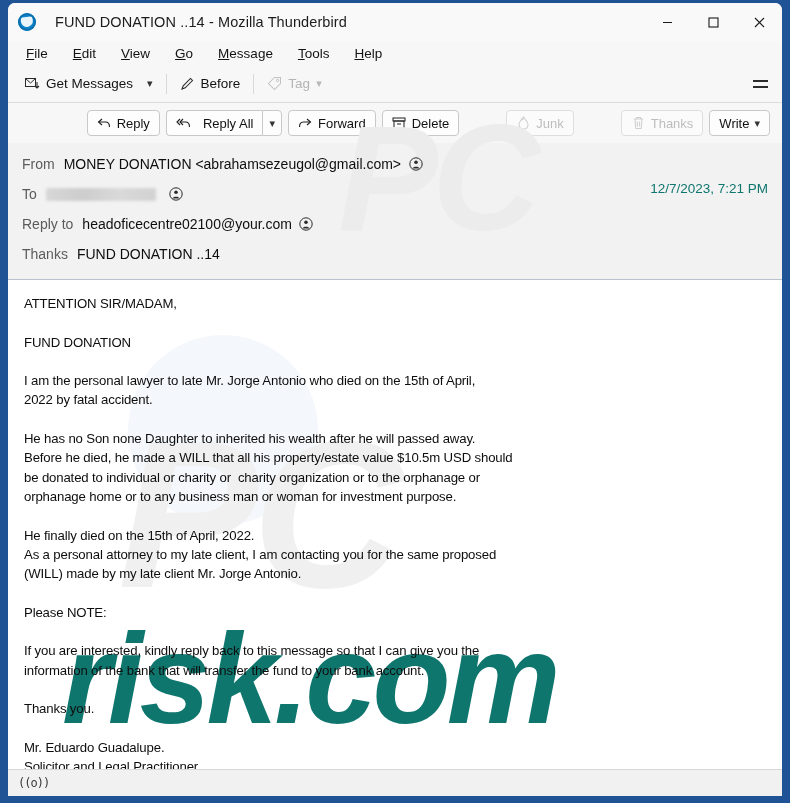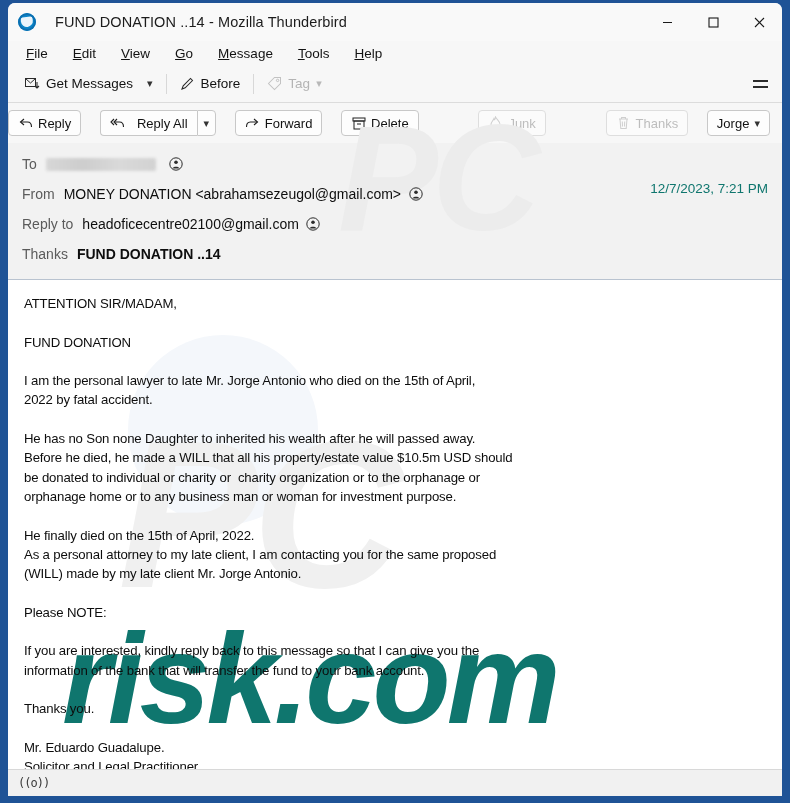--- a/index.html
+++ b/index.html
@@ -140,21 +140,21 @@
     width: 15px; height: 2px;
     background: #2b2b2b;
   }
 
   
   .msgtoolbar {
     height: 40px;
     background: #f7f7f7;
     display: flex;
     align-items: center;
-    justify-content: space-between;
+    justify-content: flex-end;
     padding-right: 12px;
     flex: 0 0 auto;
     gap: 6px;
   }
   .btn {
     display: flex; align-items: center; gap: 5px;
     height: 26px;
     padding: 0 9px;
     font-size: 13px;
     color: #111;
@@ -190,21 +190,21 @@
     color: #5b5b5b;
     font-size: 14px;
     margin-right: 9px;
     white-space: nowrap;
   }
   .hvalue {
     color: #0e0e0e;
     font-size: 14px;
     white-space: nowrap;
   }
-  .hvalue.bold { font-weight: bold; }
+  .hvalue.bold { font-weight: normal; }
   .redacted {
     display: inline-block;
     width: 110px; height: 13px;
     background: linear-gradient(90deg,#d7d7d7,#cdcdcd,#d9d9d9,#d2d2d2);
     border-radius: 2px;
     filter: blur(1.6px);
     margin-right: 6px;
   }
   .avatar-ic {
     display: inline-flex;
@@ -444,65 +444,65 @@
           <svg width="13" height="14" viewBox="0 0 13 14">
             <path d="M2 3 L11 3 M4.5 3 L4.5 1.5 L8.5 1.5 L8.5 3" fill="none" stroke="#cfcfcf" stroke-width="1.05"></path>
             <path d="M3 3 L3.8 12.5 L9.2 12.5 L10 3" fill="none" stroke="#cfcfcf" stroke-width="1.05"></path>
             <line x1="5.3" y1="5.5" x2="5.5" y2="10.5" stroke="#cfcfcf" stroke-width="1"></line>
             <line x1="7.7" y1="5.5" x2="7.5" y2="10.5" stroke="#cfcfcf" stroke-width="1"></line>
           </svg>
         </span>
         <span>Thanks</span>
       </div>
       <div class="btn">
-        <span>Jorge</span>
+        <span>Write</span>
         <span class="chev">▾</span>
       </div>
     </div>
 
     <div class="msgheader">
       <div class="wm-head">PC</div>
+
+      <div class="hrow">
+        <span class="hlabel">From</span>
+        <span class="hvalue">MONEY DONATION &lt;abrahamsezeugol@gmail.com&gt;</span>
+        <span class="avatar-ic">
+          <svg width="14" height="14" viewBox="0 0 14 14">
+            <circle cx="7" cy="7" r="6.2" fill="none" stroke="#2b2b2b" stroke-width="1"></circle>
+            <circle cx="7" cy="5.3" r="1.8" fill="#2b2b2b"></circle>
+            <path d="M3.4 11.4 C4.2 9.2 9.8 9.2 10.6 11.4" fill="#2b2b2b"></path>
+          </svg>
+        </span>
+      </div>
 
       <div class="hrow">
         <span class="hlabel">To</span>
         <span class="redacted"></span>
         <span class="avatar-ic">
           <svg width="14" height="14" viewBox="0 0 14 14">
             <circle cx="7" cy="7" r="6.2" fill="none" stroke="#2b2b2b" stroke-width="1"></circle>
             <circle cx="7" cy="5.3" r="1.8" fill="#2b2b2b"></circle>
             <path d="M3.4 11.4 C4.2 9.2 9.8 9.2 10.6 11.4" fill="#2b2b2b"></path>
           </svg>
         </span>
       </div>
 
       <div class="hrow">
-        <span class="hlabel">From</span>
-        <span class="hvalue">MONEY DONATION &lt;abrahamsezeugol@gmail.com&gt;</span>
+        <span class="hlabel">Reply to</span>
+        <span class="hvalue">headoficecentre02100@your.com</span>
         <span class="avatar-ic">
           <svg width="14" height="14" viewBox="0 0 14 14">
             <circle cx="7" cy="7" r="6.2" fill="none" stroke="#2b2b2b" stroke-width="1"></circle>
             <circle cx="7" cy="5.3" r="1.8" fill="#2b2b2b"></circle>
             <path d="M3.4 11.4 C4.2 9.2 9.8 9.2 10.6 11.4" fill="#2b2b2b"></path>
           </svg>
         </span>
       </div>
 
       <div class="hrow">
-        <span class="hlabel">Reply to</span>
-        <span class="hvalue">headoficecentre02100@gmail.com</span>
-        <span class="avatar-ic">
-          <svg width="14" height="14" viewBox="0 0 14 14">
-            <circle cx="7" cy="7" r="6.2" fill="none" stroke="#2b2b2b" stroke-width="1"></circle>
-            <circle cx="7" cy="5.3" r="1.8" fill="#2b2b2b"></circle>
-            <path d="M3.4 11.4 C4.2 9.2 9.8 9.2 10.6 11.4" fill="#2b2b2b"></path>
-          </svg>
-        </span>
-      </div>
-
-      <div class="hrow">
         <span class="hlabel">Thanks</span>
         <span class="hvalue bold">FUND DONATION ..14</span>
       </div>
 
       <div class="datestamp">12/7/2023, 7:21 PM</div>
     </div>
 
     <div class="msgbody">
       <div class="watermark">
         <div class="wm-dot"></div>

